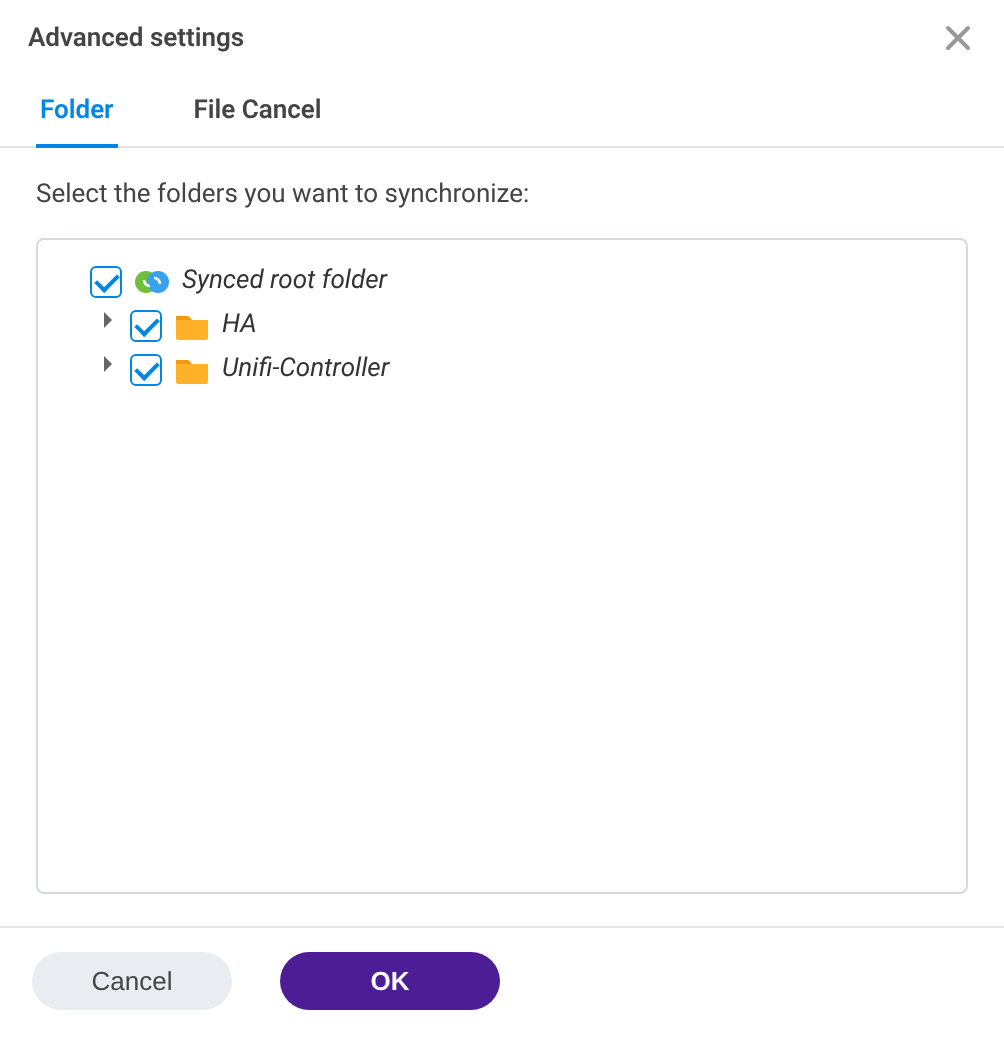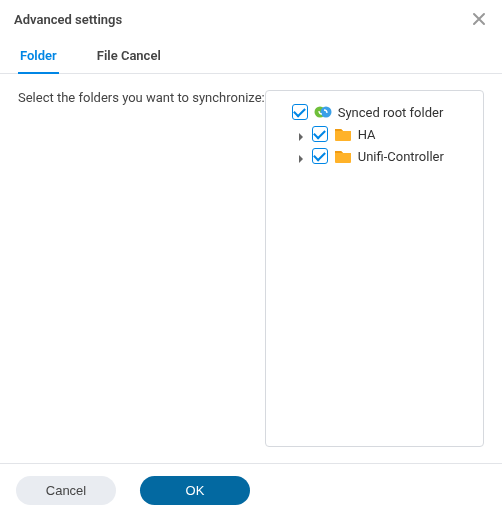--- a/index.html
+++ b/index.html
@@ -60,42 +60,43 @@
     content: "";
     position: absolute;
     left: 0; right: 0; bottom: -1px;
     height: 2px;
     background: #0086e5;
   }
   .content {
     flex: 1;
     padding: 16px 18px 0 18px;
     display: flex;
-    flex-direction: row;
+    flex-direction: column;
   }
   .instruction {
     font-size: 13px;
     color: #444;
     margin-bottom: 14px;
   }
   .tree-box {
     border: 1px solid #d6d9de;
     border-radius: 4px;
     flex: 1;
     padding: 10px 8px;
     overflow: auto;
     margin-bottom: 16px;
   }
   .tree-item {
     display: flex;
-    align-items: flex-end;
+    align-items: flex-start;
     gap: 6px;
     padding: 3px 2px;
     font-size: 13px;
     color: #333;
+    font-style: italic;
   }
   .tree-item.child {
     padding-left: 22px;
   }
   .expand-icon {
     width: 10px;
     height: 10px;
     display: flex;
     align-items: center;
     justify-content: center;
@@ -146,24 +147,24 @@
     font-size: 13px;
     text-align: center;
     cursor: pointer;
     border: none;
   }
   .btn-cancel {
     background: #e9ecf1;
     color: #444;
   }
   .btn-ok {
-    background: #0369a1;
+    background: #4c1d95;
     color: #fff;
     min-width: 110px;
-    font-weight: 400;
+    font-weight: 700;
   }
 </style>
 </head>
 <body>
 
 <div class="dialog">
 
   <div class="title-bar">
     <div class="title-text">Advanced settings</div>
     <div class="close-icon">

